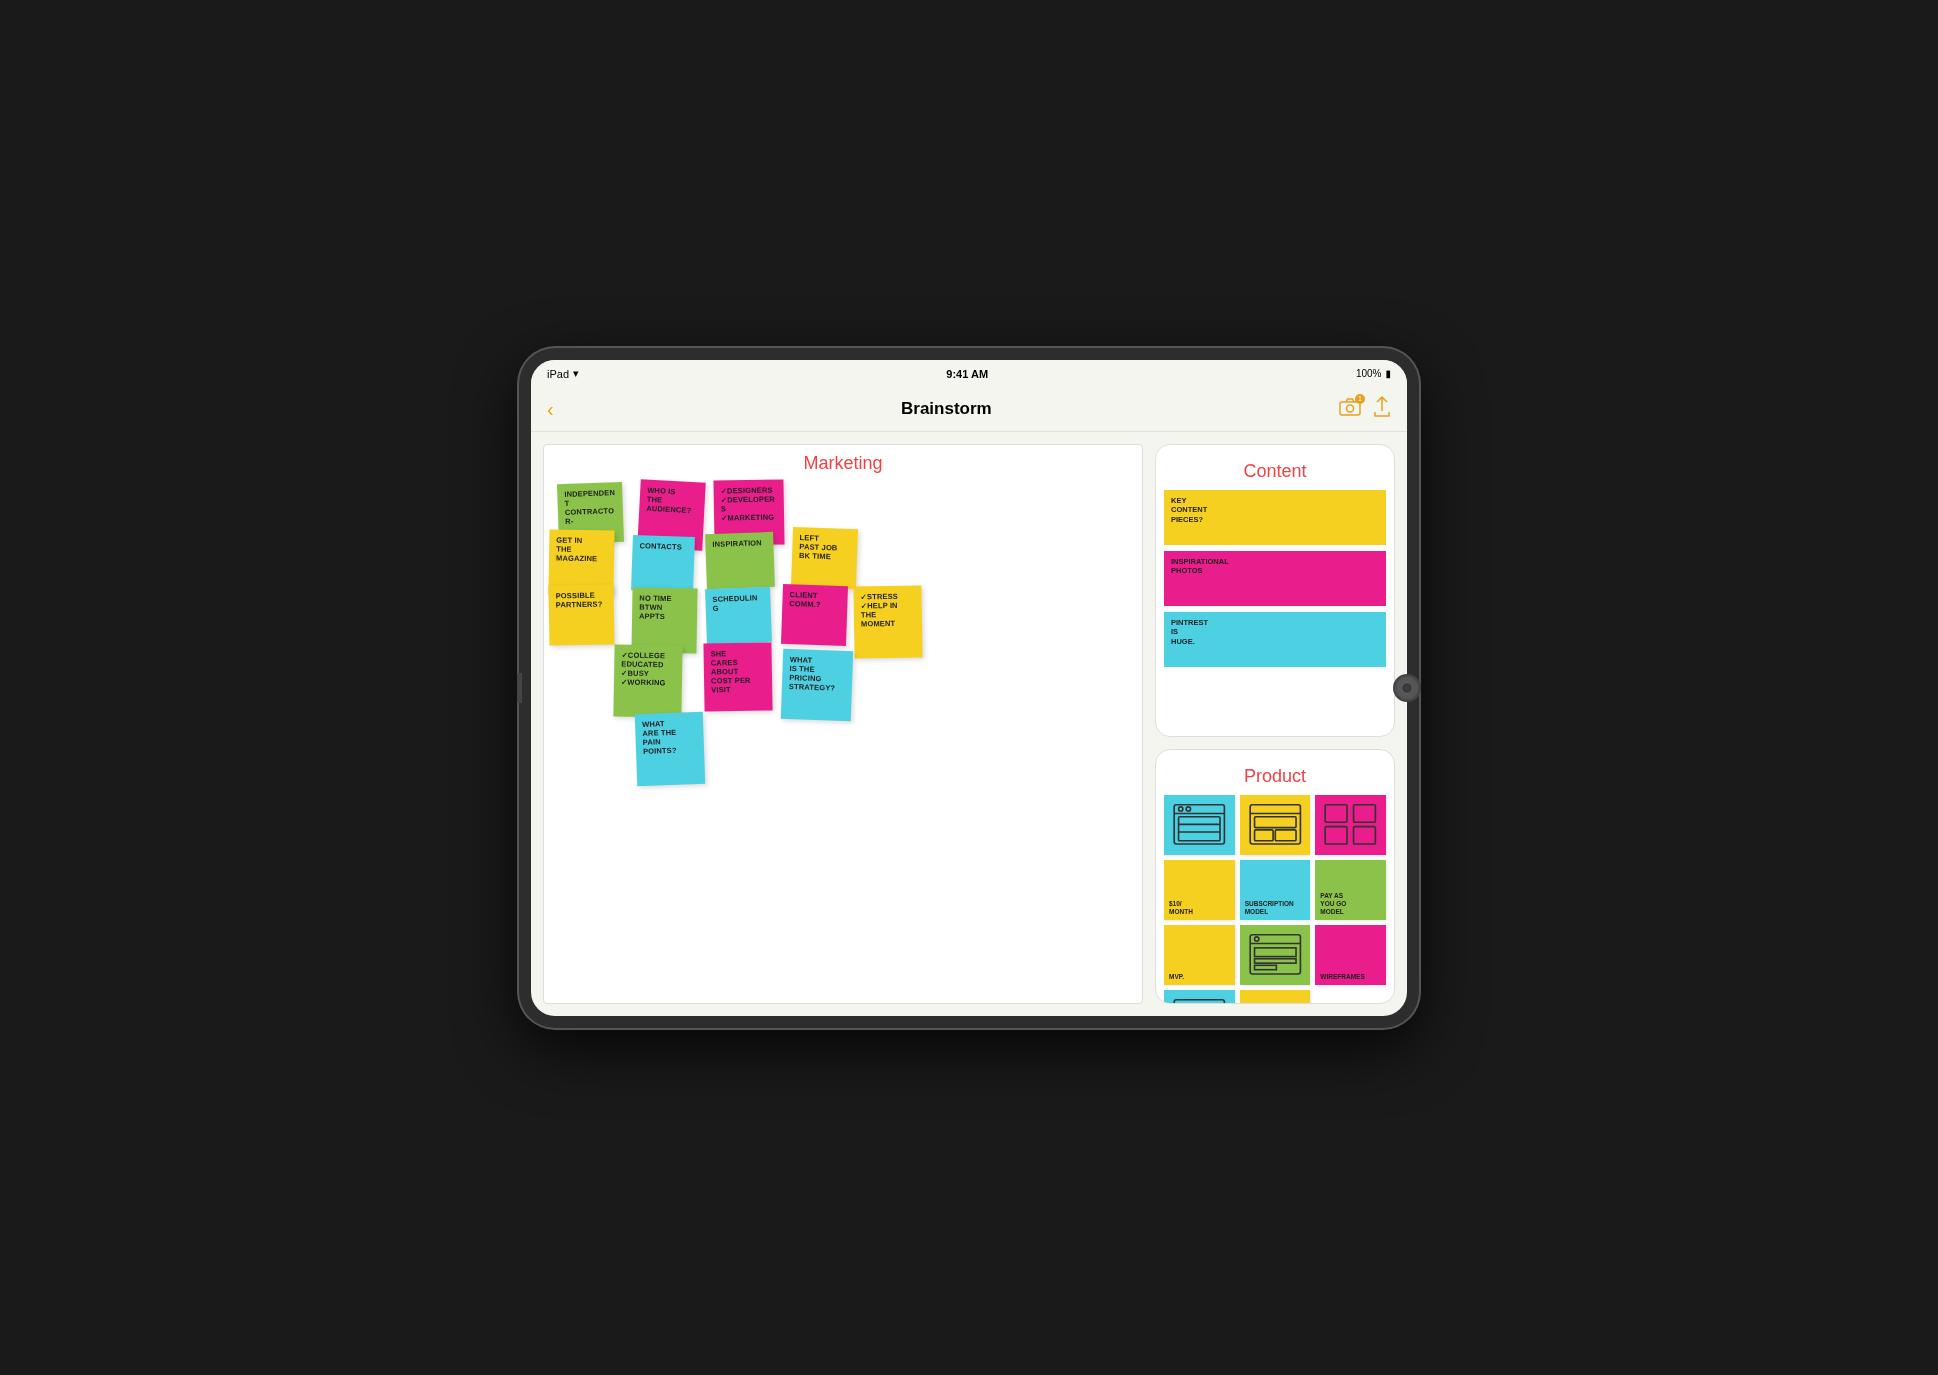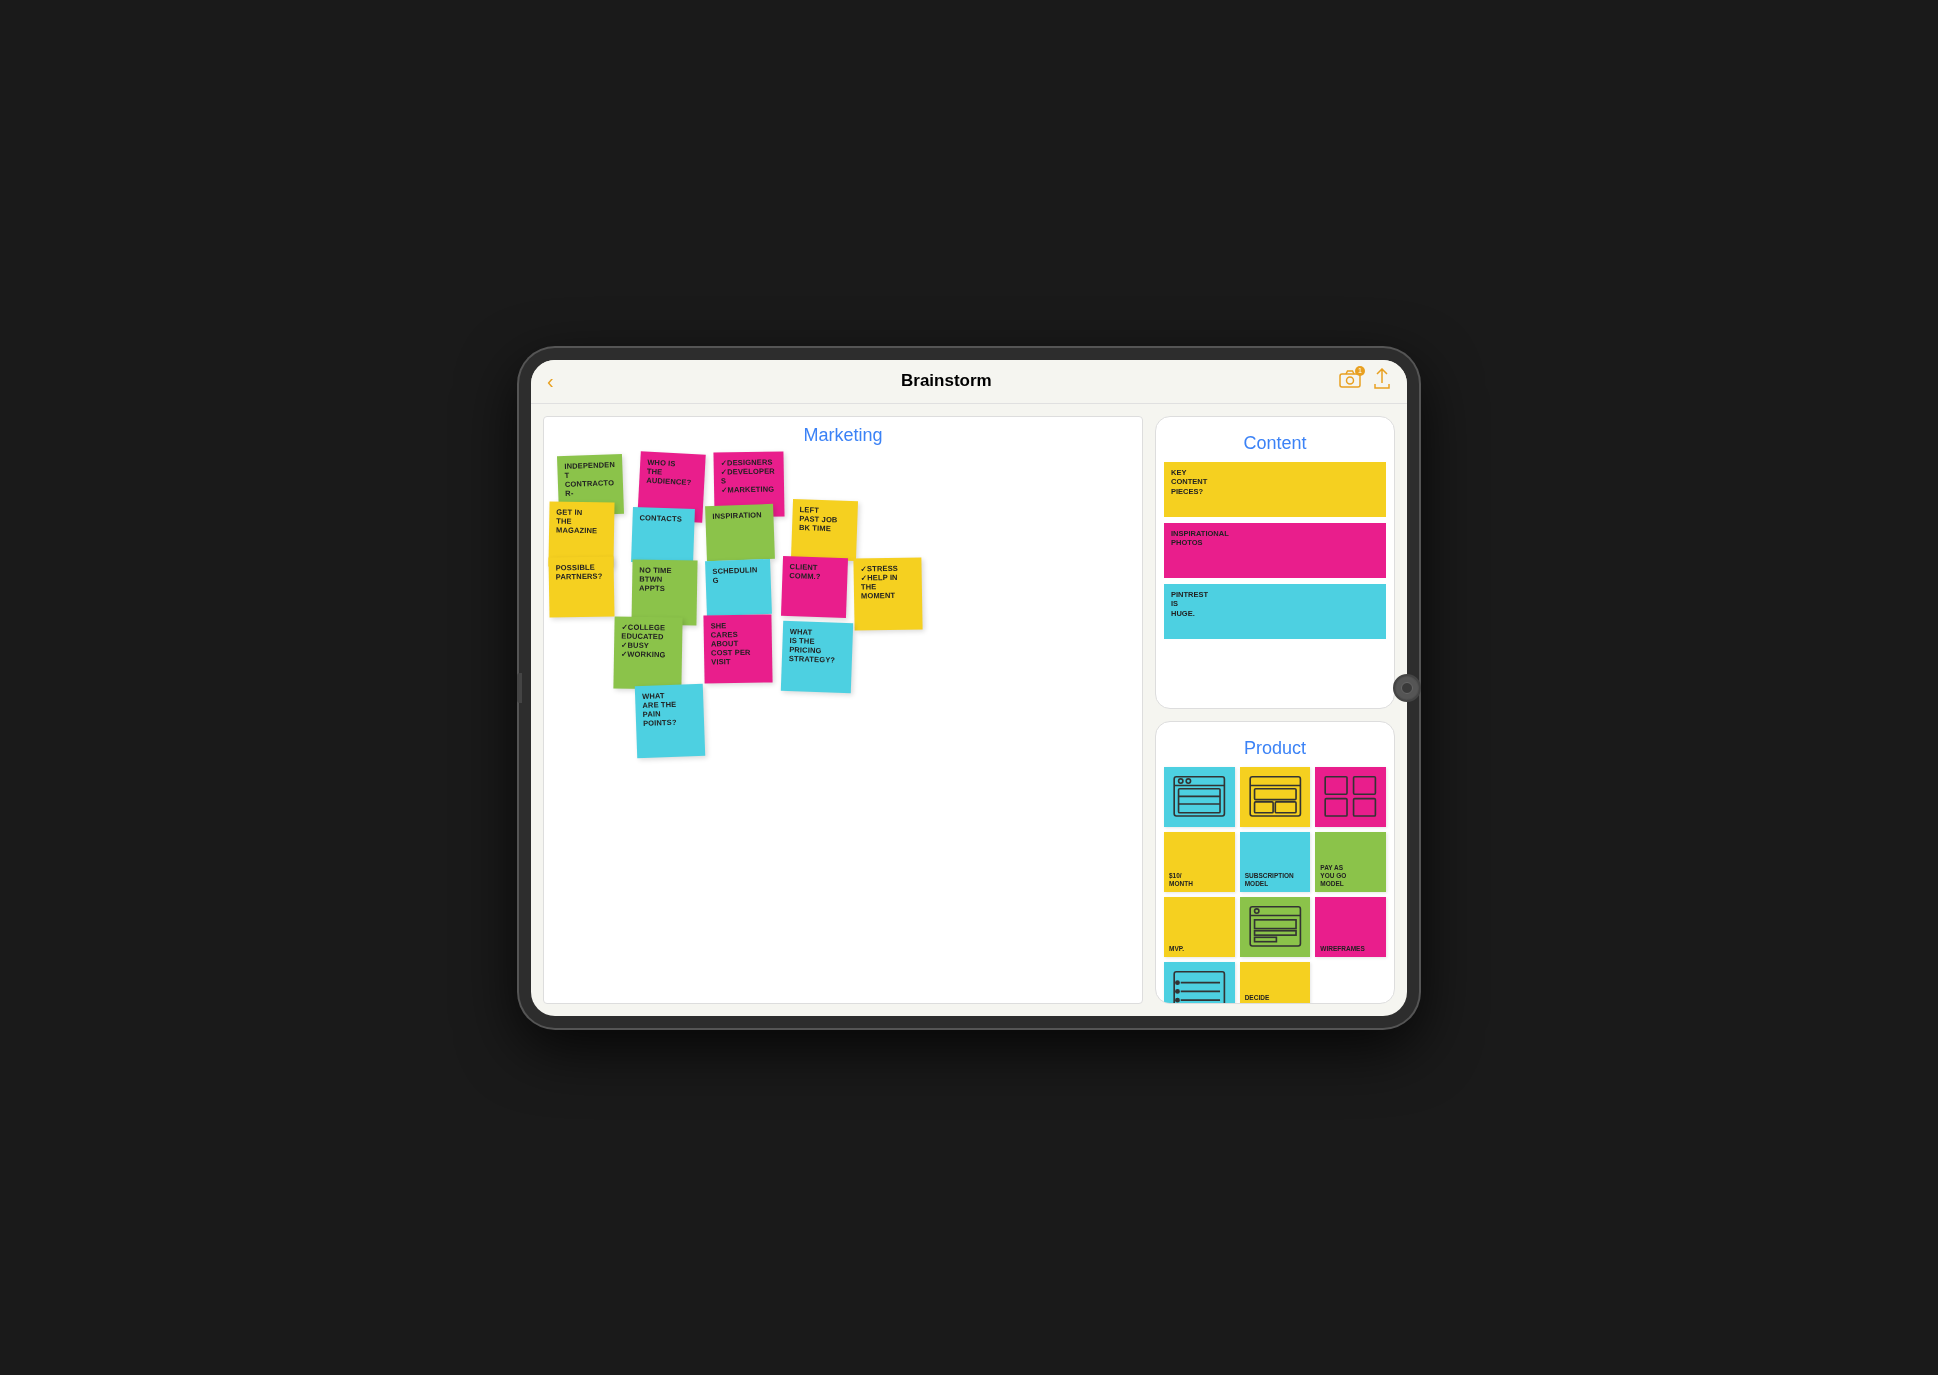--- a/index.html
+++ b/index.html
@@ -118,21 +118,21 @@
       background: white;
       border: 1px solid #ddd;
       border-radius: 4px;
       position: relative;
       overflow: hidden;
     }
     .section-title {
       text-align: center;
       font-size: 18px;
       font-weight: 300;
-      color: #3b82f6;
+      color: #ef4444;
       padding: 8px 0 4px 0;
     }
     .sticky-notes-area {
       position: relative;
       width: 100%;
       height: calc(100% - 40px);
     }
     
     .right-panels {
       width: 240px;
@@ -230,20 +230,31 @@
 <div class="ipad-outer">
 
   <div class="side-btn-left"></div>
 
   <div class="home-button">
     <div class="home-button-inner"></div>
   </div>
 
   <div class="ipad-screen">
 
+    <div class="status-bar">
+      <div class="status-left">
+        <span>iPad</span>
+        <span>▾</span>
+      </div>
+      <div class="status-center">9:41 AM</div>
+      <div class="status-right">
+        <span>100%</span>
+        <span>▮</span>
+      </div>
+    </div>
 
     <div class="nav-bar">
       <div class="nav-back">‹</div>
       <div class="nav-title">Brainstorm</div>
       <div class="nav-actions">
         <span class="nav-icon" style="position:relative;">
           <svg width="22" height="18" viewBox="0 0 22 18" fill="none" stroke="#e8a020" stroke-width="1.5">
             <rect x="1" y="4" width="20" height="13" rx="2"></rect>
             <circle cx="11" cy="10.5" r="3.5"></circle>
             <path d="M7 4l1.5-3h5L15 4"></path>

